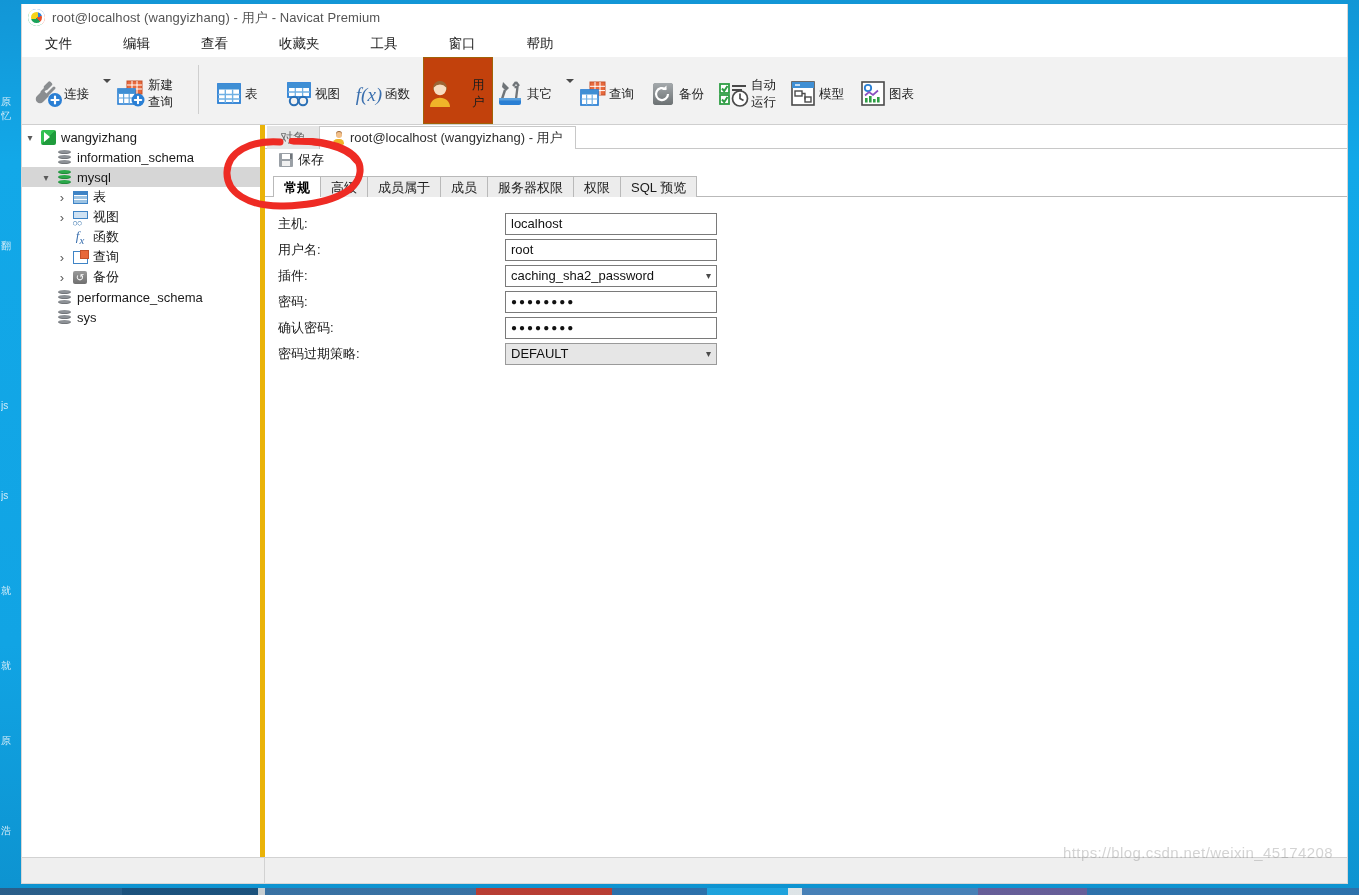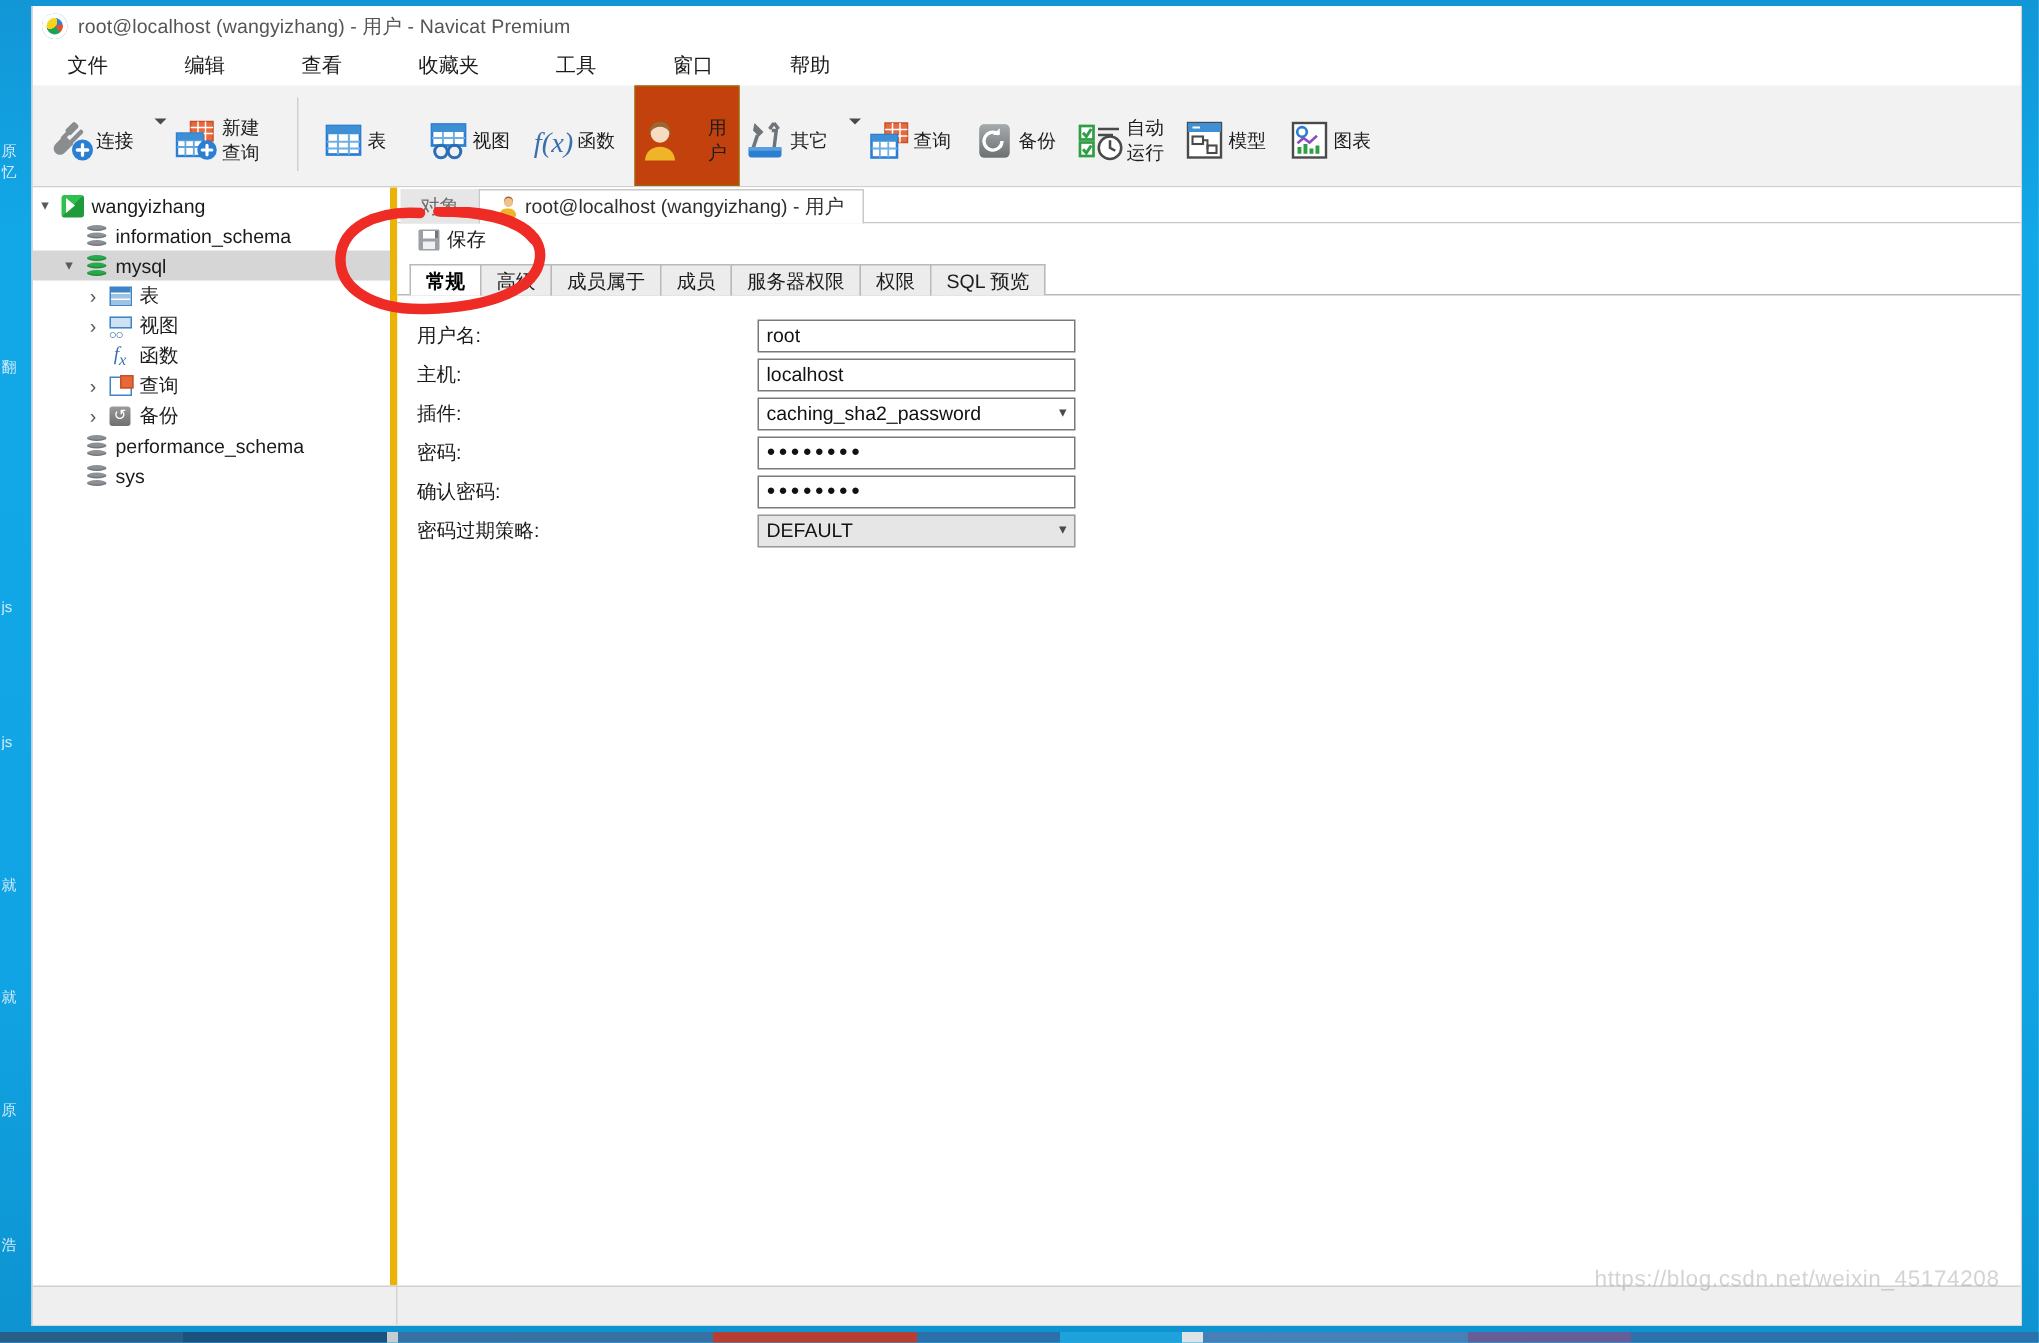--- a/index.html
+++ b/index.html
@@ -596,27 +596,27 @@
         <div class="sub-tab">成员属于</div>
         <div class="sub-tab">成员</div>
         <div class="sub-tab">服务器权限</div>
         <div class="sub-tab">权限</div>
         <div class="sub-tab">SQL 预览</div>
       </div>
 
       <div id="form-area">
 
         <div class="form-row">
+          <div class="form-label">主机:</div>
+          <div class="form-field">localhost</div>
+        </div>
+
+        <div class="form-row">
           <div class="form-label">用户名:</div>
           <div class="form-field">root</div>
-        </div>
-
-        <div class="form-row">
-          <div class="form-label">主机:</div>
-          <div class="form-field">localhost</div>
         </div>
 
         <div class="form-row">
           <div class="form-label">插件:</div>
           <div class="form-field select">
             <span>caching_sha2_password</span>
             <span class="sel-caret">▾</span>
           </div>
         </div>
 

